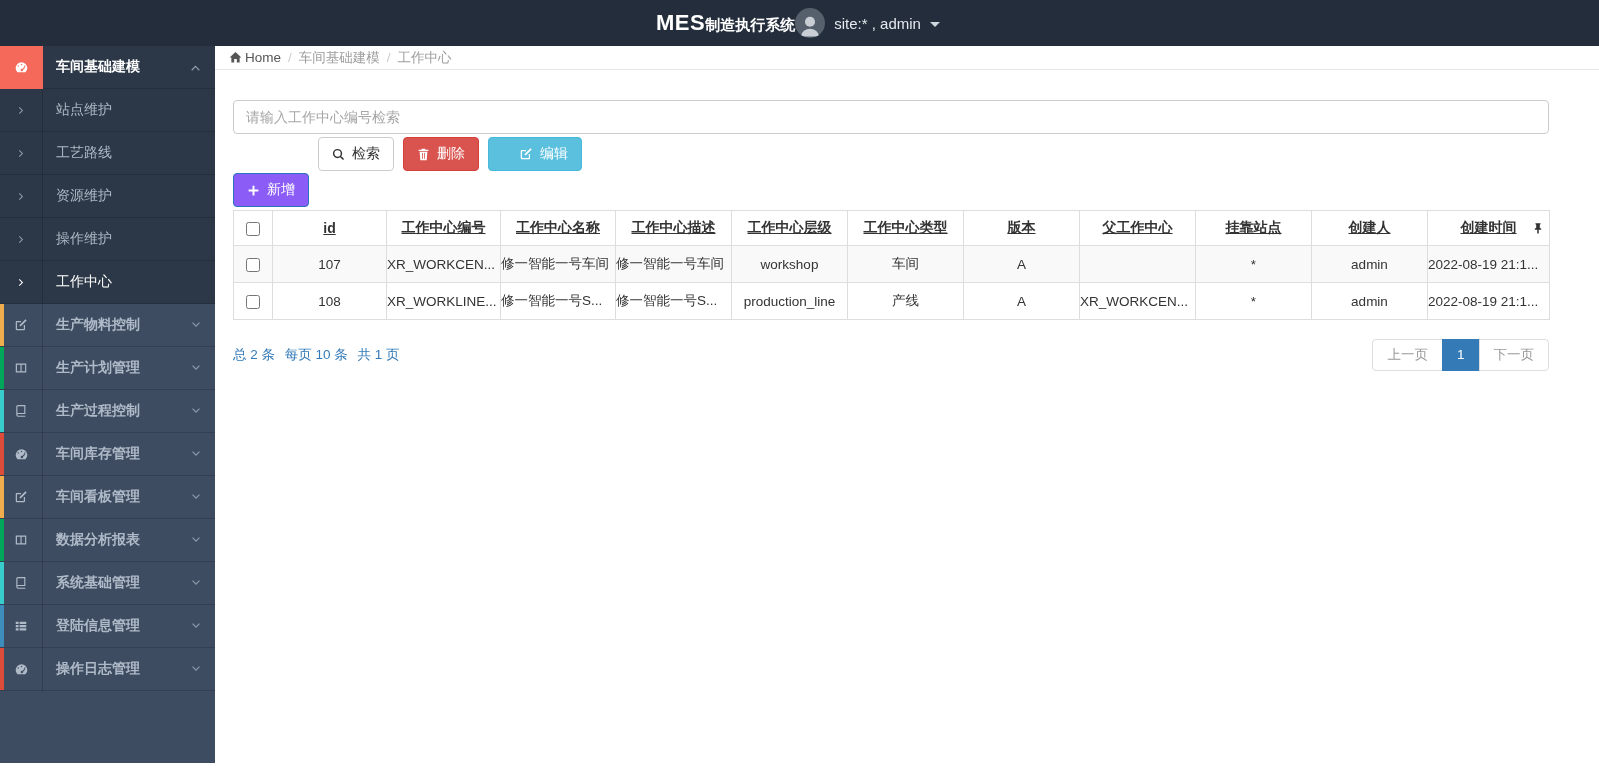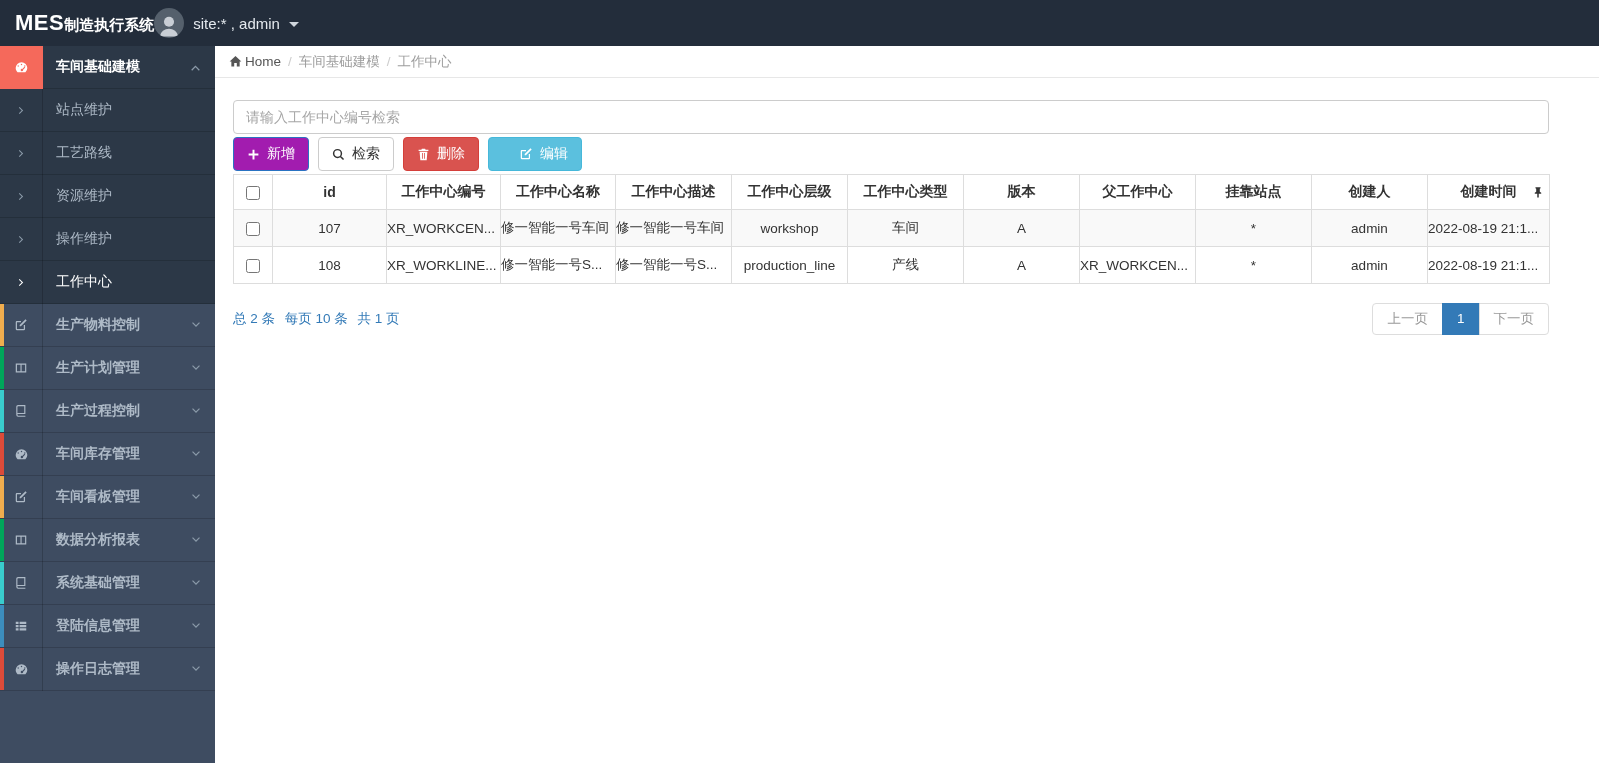--- a/index.html
+++ b/index.html
@@ -1,21 +1,21 @@
 <!DOCTYPE html>
 <html><head>
 <meta charset="utf-8">
 <style>
   * { box-sizing: border-box; margin: 0; padding: 0; }
   html,body { width:1599px; height:777px; overflow:hidden; background:#fff;
     font-family:"Liberation Sans","DejaVu Sans",sans-serif; }
 
   
   .navbar { position:absolute; left:0; top:0; width:1599px; height:46px;
-    background:#232d3b; display:flex; align-items:center; justify-content:flex-start; z-index:5; }
+    background:#232d3b; display:flex; align-items:center; justify-content:center; z-index:5; }
   .logo { padding-left:15px; color:#fff; cursor:pointer; white-space:nowrap; }
   .logo .big { font-size:22px; font-weight:bold; letter-spacing:.5px; }
   .logo .small { font-size:15px; font-weight:bold; }
   .user-menu { display:flex; align-items:center; gap:9px; padding-right:18px; color:#e4e9ee;
     font-size:15px; cursor:pointer; }
   .avatar { width:30px; height:30px; border-radius:50%; background:#55606c; overflow:hidden;
     display:flex; align-items:flex-end; justify-content:center; }
   .caret { display:inline-block; width:0; height:0; border-left:5px solid transparent;
     border-right:5px solid transparent; border-top:5px solid #cfd6dd; margin-top:2px; }
 
@@ -33,48 +33,48 @@
   .submenu .side-item { background:#2c3847; }
   .submenu .side-item.active { color:#fff; }
   .submenu .side-item.active .chev { color:#fff; }
   .submenu .chev { color:#8b9aa9; display:flex; }
   .group-item { font-weight:bold; }
   .group-item .accent { position:absolute; left:0; top:0; width:4px; height:100%; }
   .ic { display:inline-flex; align-items:center; justify-content:center; }
   .ic svg { display:block; }
 
   
-  .breadcrumb-bar { position:absolute; left:215px; top:46px; right:0; height:32px;
+  .breadcrumb-bar { position:absolute; left:215px; top:46px; right:0; height:24px;
     background:#fff; border-bottom:1px solid #e7e7e7; display:flex; align-items:center;
     padding-left:14px; font-size:13.5px; color:#9d9d9d; }
   .crumb-home { color:#555; display:flex; align-items:center; gap:3px; cursor:pointer; }
   .crumb-sep { margin:0 7px; color:#ccc; }
   .crumb { color:#9d9d9d; }
   .crumb.link { cursor:pointer; }
 
   .content { position:absolute; left:215px; top:78px; right:0; bottom:0; background:#fff;
     padding:22px 50px 0 18px; }
   .search-input { width:100%; height:34px; border:1px solid #ccc; border-radius:4px;
     padding:6px 12px; font-size:14px; color:#333; outline:none;
     font-family:"Liberation Sans","DejaVu Sans",sans-serif; }
   .search-input::placeholder { color:#a6a6a6; }
 
   .btn-row { margin-top:3px; display:flex; gap:9px; }
   .btn { height:34px; display:inline-flex; align-items:center; gap:7px; padding:0 13px;
     border-radius:4px; font-size:14px; cursor:pointer; border:1px solid transparent;
     color:#fff; white-space:nowrap; }
-  .btn-primary { background:#a21caf; border-color:#2a73c2; }
+  .btn-primary { background:#8b5cf6; border-color:#2a73c2;margin-top:36px; }
   .btn-default { background:#fff; border-color:#ccc; color:#333; }
   .btn-danger { background:#d9534f; border-color:#d43f3a; }
   .btn-info { background:#5bc0de; border-color:#46b8da;padding-left:30px; }
 
   table.grid { margin-top:3px; width:100%; border-collapse:collapse; table-layout:fixed; }
   .grid th, .grid td { border:1px solid #ddd; font-size:13.5px; color:#333;
     white-space:nowrap; overflow:hidden; }
-  .grid th { font-weight:bold; font-size:14px; padding:8px 6px; text-align:center; position:relative; }
+  .grid th { font-weight:bold; font-size:14px; padding:8px 6px; text-align:center; position:relative;text-decoration:underline; }
   .grid td { padding:9px 0; }
   .grid tbody tr:nth-child(odd) { background:#f9f9f9; }
   .grid td.c, .grid th { text-align:center; }
   .grid td.l { text-align:left; }
   .grid input[type=checkbox] { width:14px; height:14px; margin:0; vertical-align:middle; }
   .pin { position:absolute; right:5px; top:50%; transform:translateY(-50%); color:#333; }
 
   .pager-row { margin-top:19px; display:flex; align-items:center; justify-content:space-between; }
   .summary { color:#337ab7; font-size:13.5px; }
   .summary span { margin-right:6px; }

